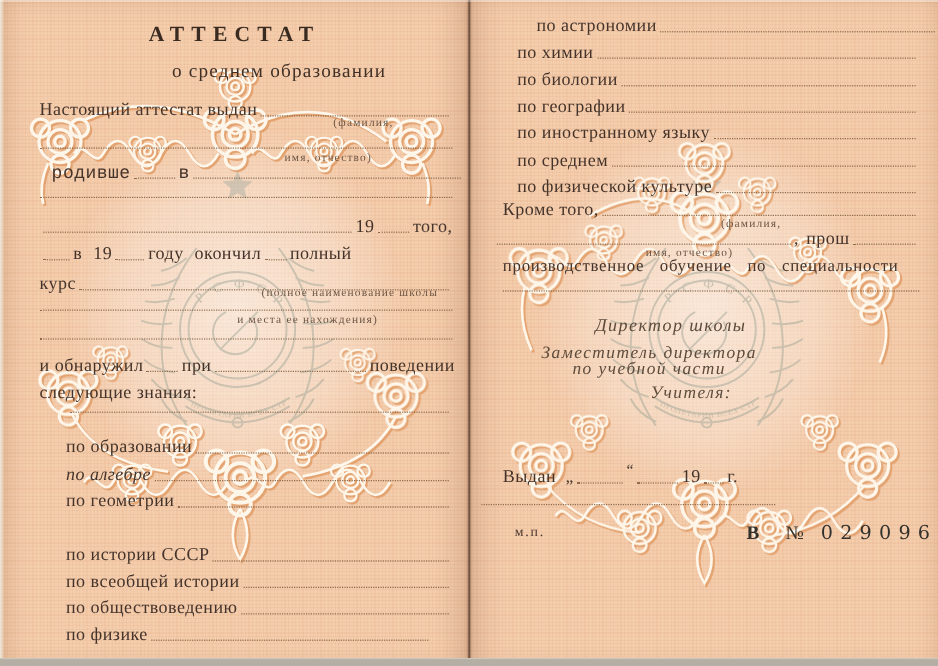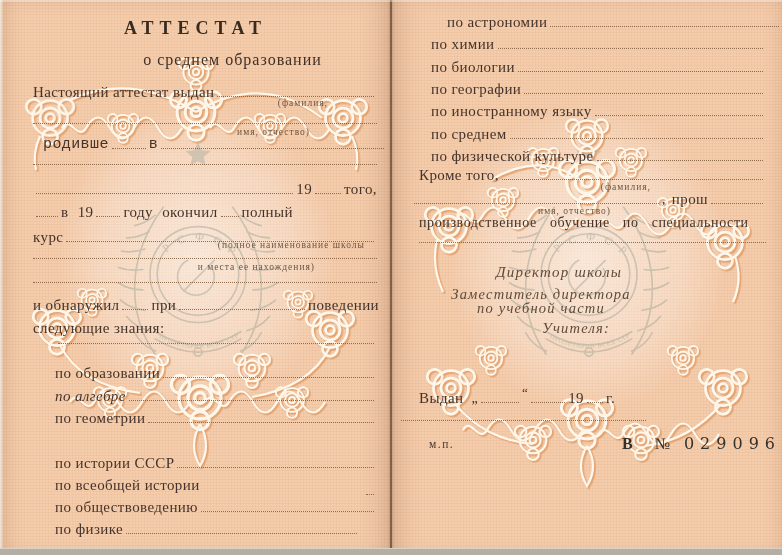--- a/index.html
+++ b/index.html
@@ -243,21 +243,21 @@
         <span class="dots"></span>
       </div>
     <div class="row" style="top:410px;left:55px;width:322px;">
         <span>по геометрии</span>
         <span class="dots"></span>
       </div>
     <div class="row" style="top:455px;left:55px;width:322px;">
         <span>по истории  СССР</span>
         <span class="dots"></span>
       </div>
-    <div class="row" style="top:477px;left:55px;width:322px;flex-direction:column;">
+    <div class="row" style="top:477px;left:55px;width:322px;">
         <span>по всеобщей истории</span>
         <span class="dots"></span>
       </div>
     <div class="row" style="top:499px;left:55px;width:322px;">
         <span>по обществоведению</span>
         <span class="dots"></span>
       </div>
     <div class="row" style="top:521px;left:55px;width:305px;">
         <span>по физике</span>
         <span class="dots"></span>

